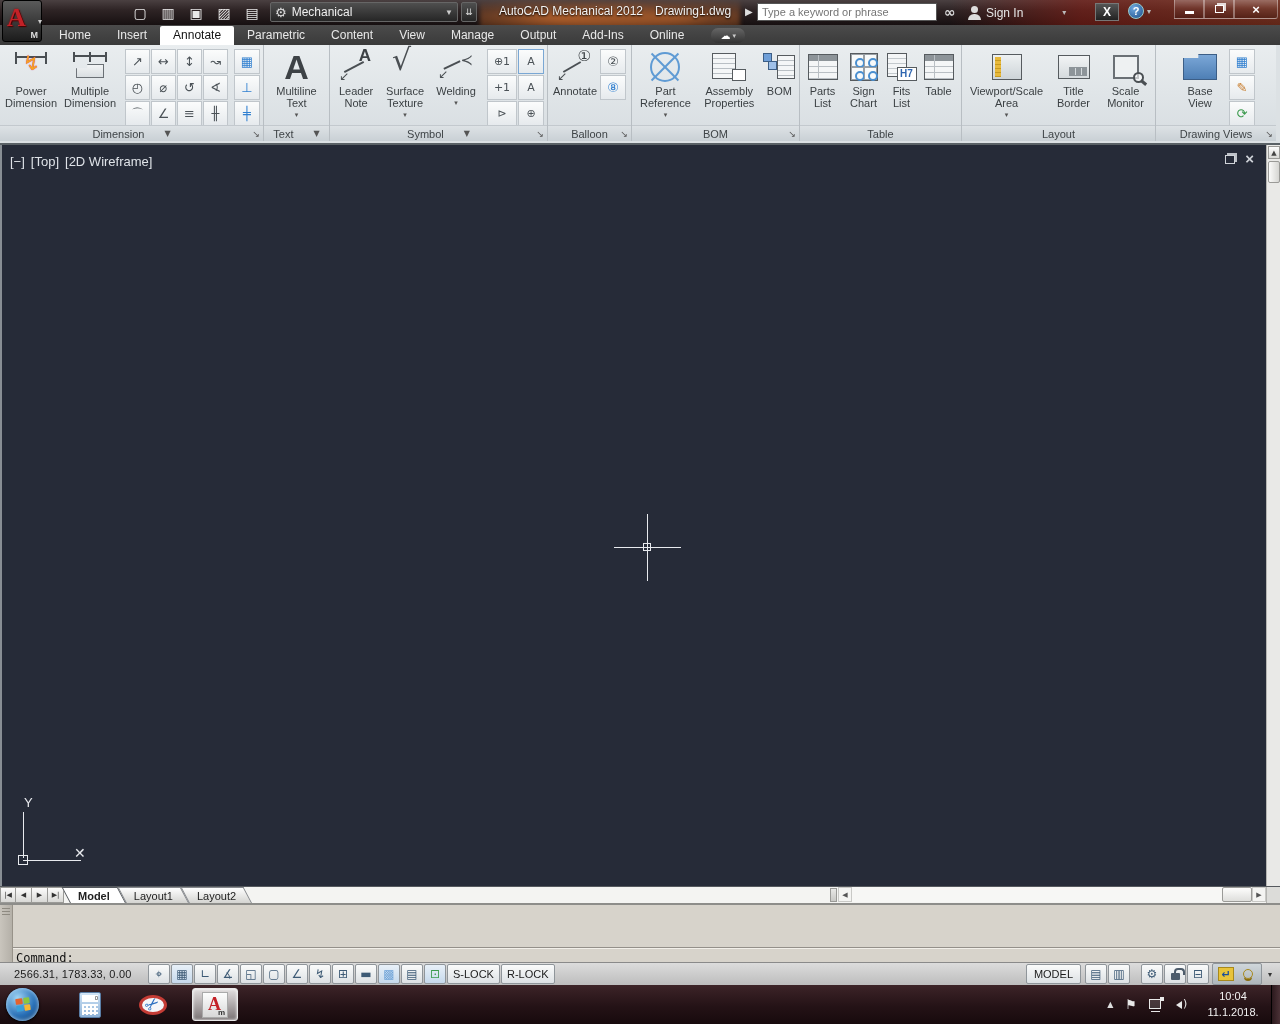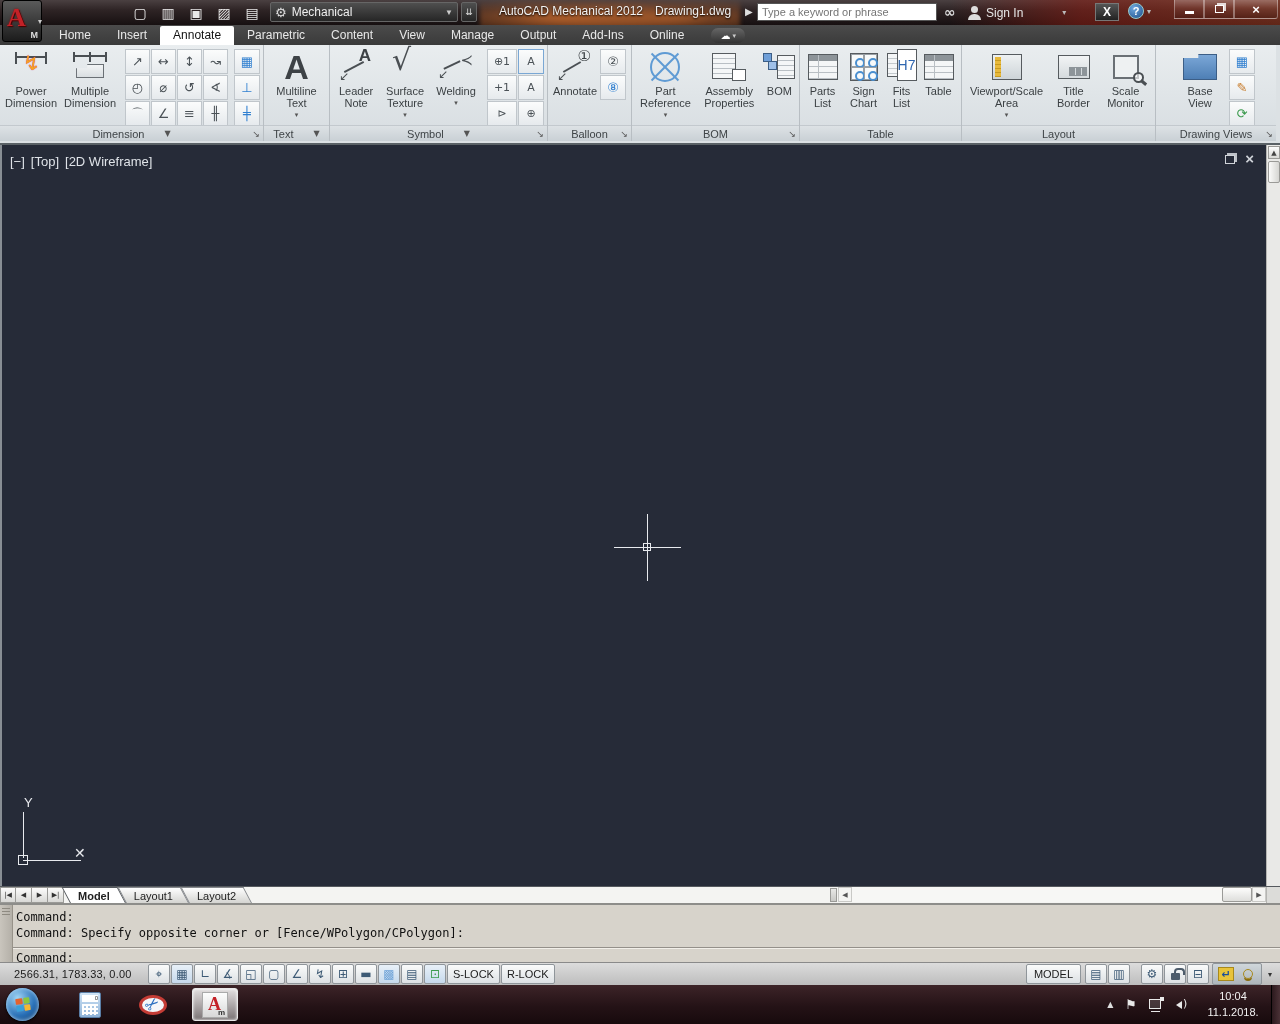--- a/index.html
+++ b/index.html
@@ -134,22 +134,22 @@
     #f4f6f7;position:relative;}
   .table-ic::after{content:"";position:absolute;left:9px;top:0;bottom:0;border-left:1px solid #b9bfc4;}
   .holechart-ic{width:28px;height:28px;border:1px solid #565b5f;background:#f8fafa;
     display:grid;grid-template-columns:1fr 1fr;}
   .holechart-ic i{border:1px solid #9aa0a5;position:relative;}
   .holechart-ic i::after{content:"";position:absolute;left:3px;top:3px;width:6px;height:6px;
     border:2px solid #4a8fd0;border-radius:50%;}
   .fits-ic{position:relative;width:30px;height:28px;}
   .fits-ic .tbl{position:absolute;left:0;top:0;width:20px;height:24px;border:1px solid #565b5f;
     background:repeating-linear-gradient(#f4f6f7 0 4px,#c3c9cd 4px 5px);}
-  .fits-ic .h7{position:absolute;right:0;bottom:0;width:20px;height:32px;background:#fff;
-    border:1px solid #565b5f;color:#2f66b0;font-size:14px;font-weight:normal;display:flex;align-items:center;justify-content:center;}
+  .fits-ic .h7{position:absolute;right:0;bottom:0;width:20px;height:14px;background:#fff;
+    border:1px solid #565b5f;color:#2f66b0;font-size:10px;font-weight:bold;display:flex;align-items:center;justify-content:center;}
   .vparea-ic{width:30px;height:26px;border:1px solid #565b5f;background:linear-gradient(#eef1f2,#cdd4d8);position:relative;}
   .vparea-ic::before{content:"";position:absolute;left:2px;top:2px;bottom:2px;width:6px;
     background:repeating-linear-gradient(#e8b93c 0 3px,#c69a20 3px 4px);}
   .titleb-ic{width:32px;height:24px;border:1px solid #565b5f;background:linear-gradient(#f2f4f5,#d5dadd);position:relative;}
   .titleb-ic::after{content:"";position:absolute;right:2px;bottom:2px;width:16px;height:7px;
     background:repeating-linear-gradient(90deg,#8d9499 0 5px,#d5dadd 5px 6px);border:1px solid #8d9499;}
   .scalemon-ic{width:26px;height:24px;border:2px solid #6a7075;background:#eef1f2;position:relative;}
   .scalemon-ic .mag{position:absolute;right:-7px;bottom:-6px;width:11px;height:11px;border:2px solid #4a4f53;
     border-radius:50%;background:rgba(255,255,255,.6);}
   .scalemon-ic .mag::after{content:"";position:absolute;right:-5px;bottom:-3px;width:7px;border-top:3px solid #4a4f53;transform:rotate(40deg);}
@@ -681,22 +681,20 @@
   <span class="grip"></span>
   <span class="arr icn">◀</span>
   <span class="track"></span>
   <span class="thumb"></span>
   <span class="arr icn">▶</span>
   <span class="corner"></span>
 </div>
 
 <div id="cmdwin">
   <div id="cmdgrip"></div>
-  <div id="cmdhist"><span>Command:</span>
-<span>Command: Specify opposite corner or [Fence/WPolygon/CPolygon]:</span></div>
   <div id="cmdsep"></div>
   <div id="cmdprompt">Command:</div>
 </div>
 
 <div id="statusbar">
   <span id="coords">2566.31, 1783.33, 0.00</span>
   <span class="sbtn">
       <i class="icn">⌖</i>
     </span>
   <span class="sbtn on">

